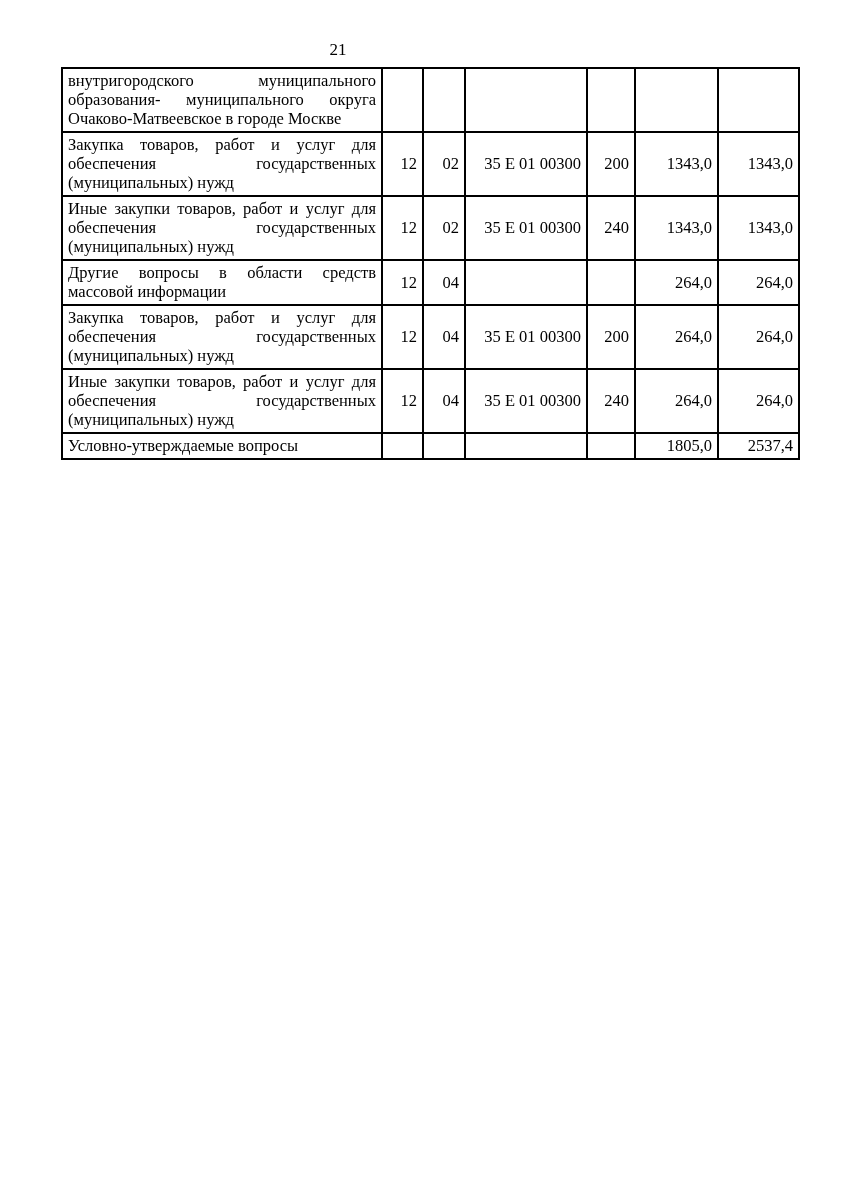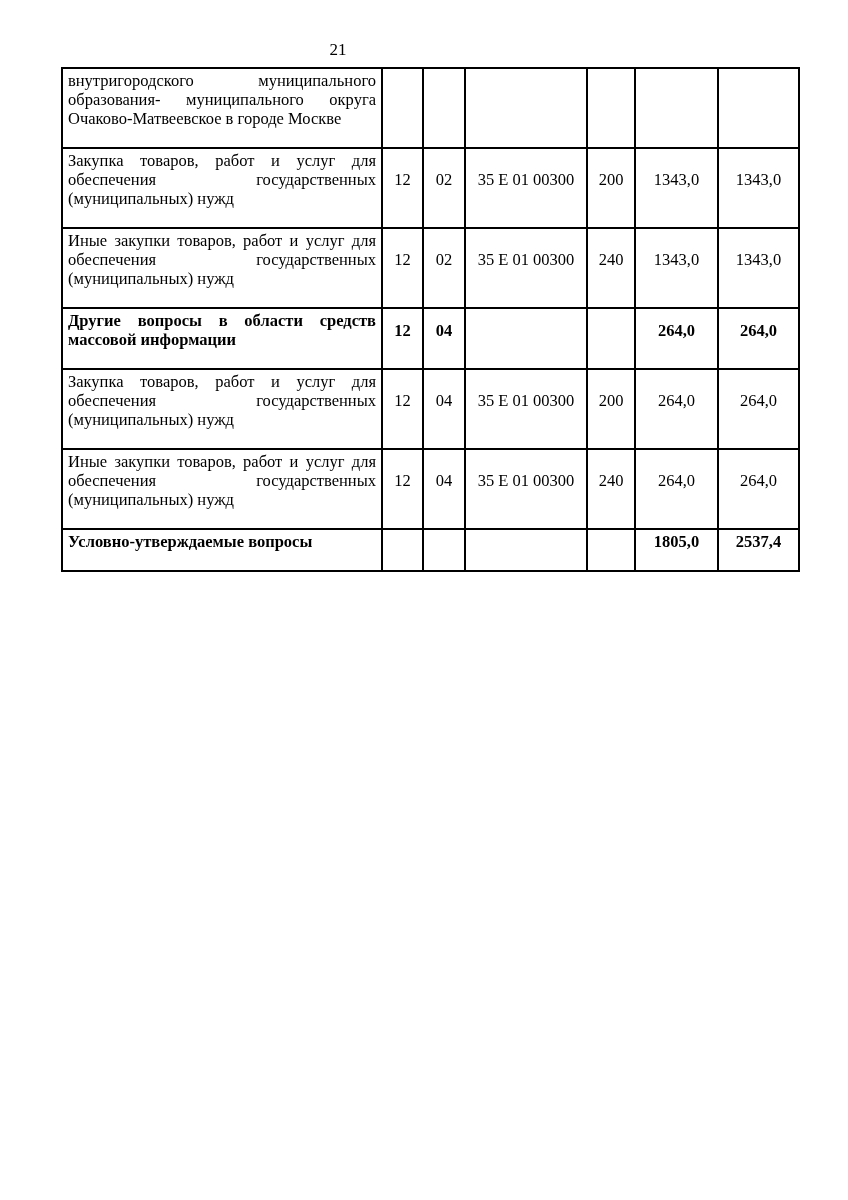--- a/index.html
+++ b/index.html
@@ -29,34 +29,34 @@
     top: 67px;
     width: 737px;
     border-collapse: collapse;
     table-layout: fixed;
   }
   table.budget-table td {
     border: 2px solid #000000;
     font-size: 16.5px;
     line-height: 19px;
     vertical-align: middle;
-    padding: 2px 5px 19px 5px;
+    padding: 2px 5px 3px 5px;
     overflow: hidden;
     word-wrap: break-word;
   }
   td.col-name {
     text-align: justify;
     text-align-last: left;
   }
   td.col-num {
-    text-align: center;
+    text-align: right;
     padding: 2px 2px 3px 2px;
   }
   tr.bold td {
-    font-weight: bold;
+    font-weight: normal;
   }
 </style>
 </head>
 <body>
 
 <div class="page-number">21</div>
 
 <table class="budget-table">
   <colgroup>
     <col style="width:320px">

